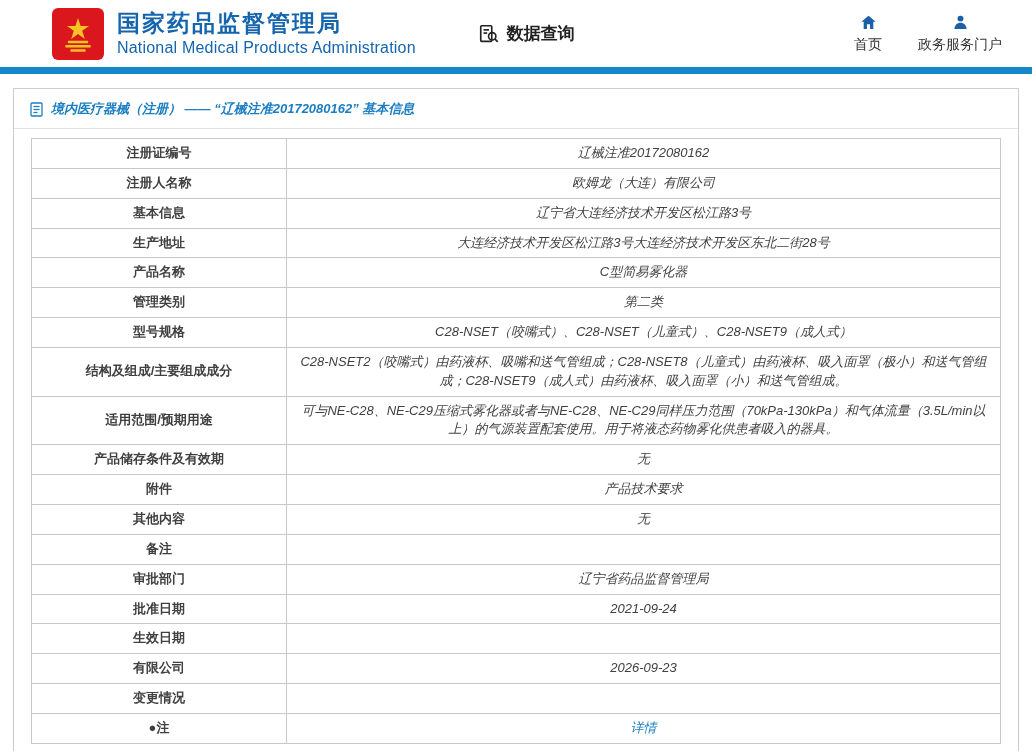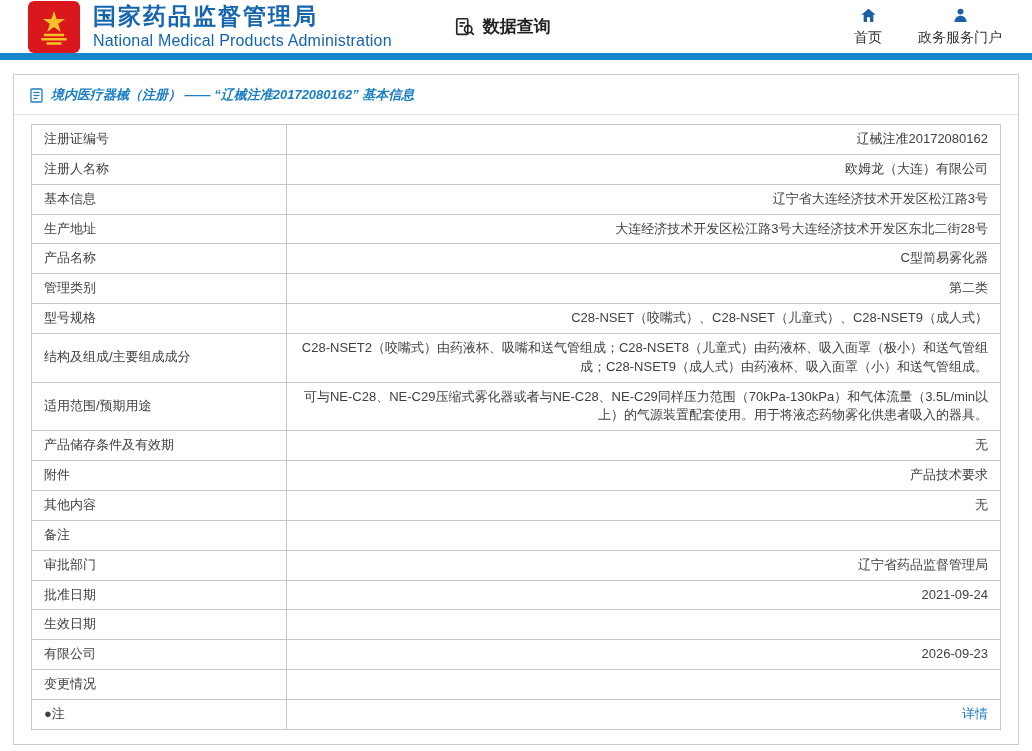--- a/index.html
+++ b/index.html
@@ -7,25 +7,26 @@
   body {
     width:1032px; height:751px;
     background:#ffffff;
     font-family:"Liberation Sans","DejaVu Sans",sans-serif;
     color:#404040;
     overflow:hidden;
   }
 
   
   .header {
-    height:53px;
+    height:67px;
     display:flex;
     align-items:center;
     padding:0 30px 0 28px;
     background:#ffffff;
+    margin-left:24px;
   }
   .brand { display:flex; align-items:center; gap:13px; }
   .emblem {
     width:52px; height:52px;
     background:#d9171c;
     border-radius:6px;
     display:flex; align-items:center; justify-content:center;
     flex:0 0 auto;
   }
   .brand-text .cn {
@@ -77,26 +78,26 @@
     table-layout:fixed;
   }
   table.info th, table.info td {
     border:1px solid #c8c8c8;
     padding:5px 12px;
     line-height:1.45;
     vertical-align:middle;
   }
   table.info th {
     width:255px;
-    text-align:left;
-    font-weight:normal;
+    text-align:center;
+    font-weight:bold;
     background:#ffffff;
     white-space:nowrap;
   }
-  table.info td { text-align:right; word-break:break-all; }
+  table.info td { text-align:center; word-break:break-all;font-style:italic; }
   table.info a { color:#1b7ec2; text-decoration:none; cursor:pointer; }
 </style>
 </head>
 <body>
 
 <div>
 
   <header class="header">
     <div class="brand">
       <div class="emblem">

